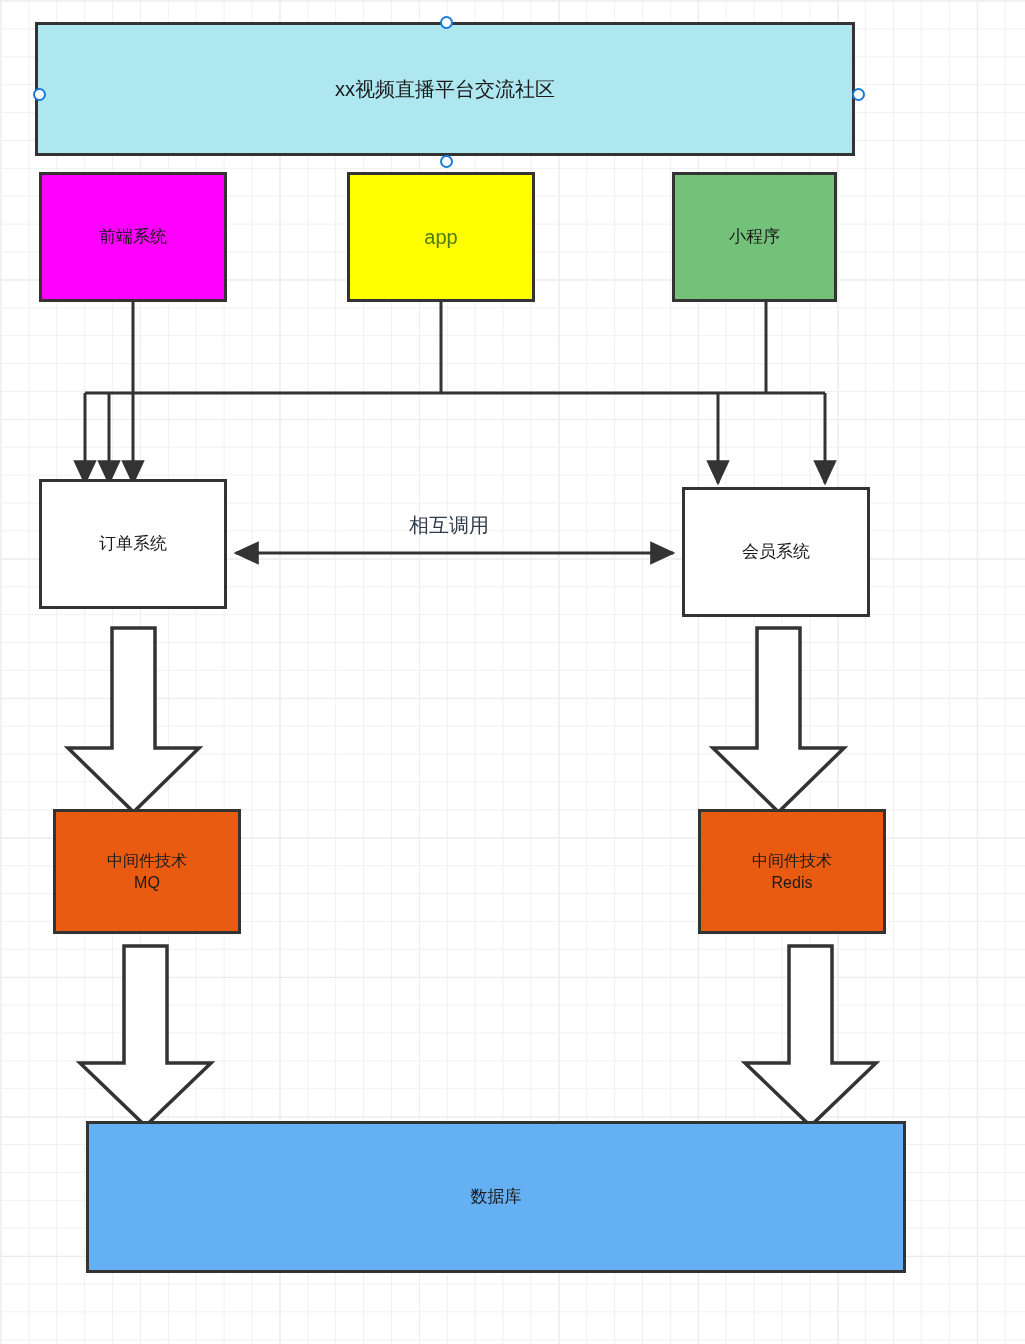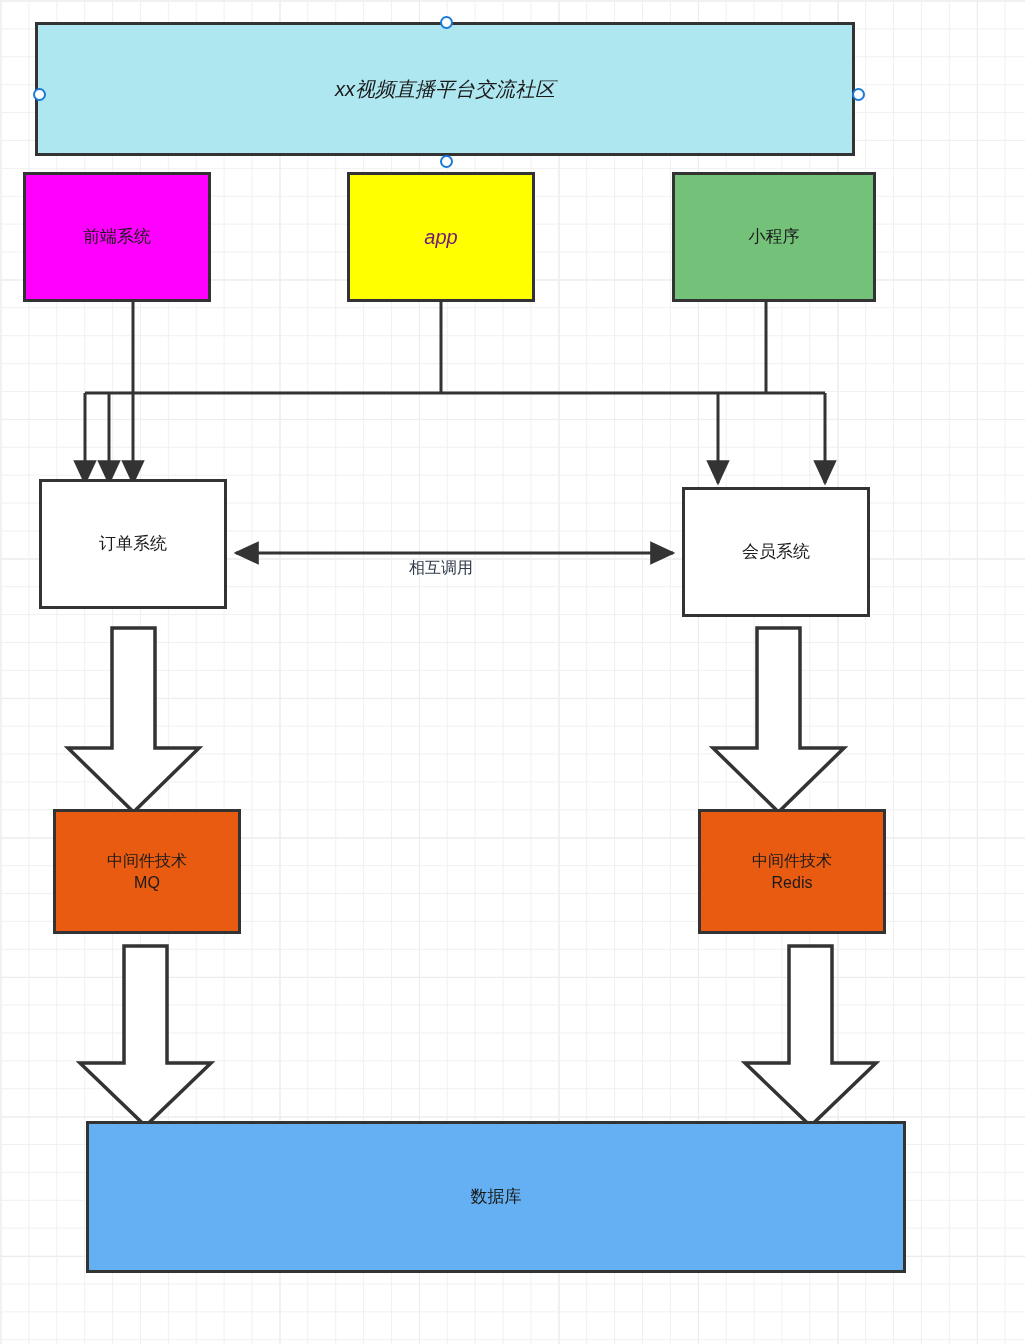--- a/index.html
+++ b/index.html
@@ -103,31 +103,31 @@
     </g>
 
     <g stroke="#333333" stroke-width="3.5" fill="#ffffff" stroke-linejoin="miter">
       <path d="M112,628 L155,628 L155,748 L199,748 L133.5,812 L68,748 L112,748 Z"></path>
       <path d="M757,628 L800,628 L800,748 L844,748 L778.5,812 L713,748 L757,748 Z"></path>
       <path d="M124,946 L167,946 L167,1063 L211,1063 L145.5,1126 L80,1063 L124,1063 Z"></path>
       <path d="M789,946 L832,946 L832,1063 L876,1063 L810.5,1126 L745,1063 L789,1063 Z"></path>
     </g>
   </svg>
 
-  <div class="node" id="n-title" style="left: 35px; top: 22px; width: 820px; height: 134px; background: rgb(174, 231, 240); border-color: rgb(51, 51, 51); color: rgb(26, 26, 26); font-size: 20px; font-style: italic;">
+  <div class="node" id="n-title" style="left: 35px; top: 22px; width: 820px; height: 134px; background: rgb(174, 231, 240); border-color: rgb(51, 51, 51); color: rgb(26, 26, 26); font-size: 20px;">
     <span class="node-label">xx视频直播平台交流社区</span>
   </div>
 
-  <div class="node" id="n-client-0" style="left: 23px; top: 172px; width: 188px; height: 130px; background: rgb(255, 0, 255); border-color: rgb(51, 51, 51); color: rgb(26, 26, 26); font-size: 17px;">
+  <div class="node" id="n-client-0" style="left: 39px; top: 172px; width: 188px; height: 130px; background: rgb(255, 0, 255); border-color: rgb(51, 51, 51); color: rgb(26, 26, 26); font-size: 17px;">
     <span class="node-label">前端系统</span>
   </div>
-  <div class="node" id="n-client-1" style="left: 347px; top: 172px; width: 188px; height: 130px; background: rgb(255, 255, 0); border-color: rgb(51, 51, 51); color: #701a75; font-size: 20px; font-style: italic;">
+  <div class="node" id="n-client-1" style="left: 347px; top: 172px; width: 188px; height: 130px; background: rgb(255, 255, 0); border-color: rgb(51, 51, 51); color: #4d7c0f; font-size: 20px;">
     <span class="node-label">app</span>
   </div>
-  <div class="node" id="n-client-2" style="left: 672px; top: 172px; width: 204px; height: 130px; background: rgb(116, 194, 122); border-color: rgb(51, 51, 51); color: rgb(26, 26, 26); font-size: 17px;">
+  <div class="node" id="n-client-2" style="left: 672px; top: 172px; width: 165px; height: 130px; background: rgb(116, 194, 122); border-color: rgb(51, 51, 51); color: rgb(26, 26, 26); font-size: 17px;">
     <span class="node-label">小程序</span>
   </div>
 
   <div class="node" id="n-service-0" style="left: 39px; top: 479px; width: 188px; height: 130px; background: rgb(255, 255, 255); border-color: rgb(51, 51, 51); color: rgb(26, 26, 26); font-size: 17px;">
     <span class="node-label">订单系统</span>
   </div>
   <div class="node" id="n-service-1" style="left: 682px; top: 487px; width: 188px; height: 130px; background: rgb(255, 255, 255); border-color: rgb(51, 51, 51); color: rgb(26, 26, 26); font-size: 17px;">
     <span class="node-label">会员系统</span>
   </div>
 
@@ -137,20 +137,20 @@
   </div>
   <div class="node" id="n-mw-1" style="left: 698px; top: 809px; width: 188px; height: 125px; background: rgb(232, 91, 16); border-color: rgb(51, 51, 51); color: rgb(26, 26, 26); font-size: 16px;">
     <span class="node-label">中间件技术
 Redis</span>
   </div>
 
   <div class="node" id="n-db" style="left: 86px; top: 1121px; width: 820px; height: 152px; background: rgb(100, 176, 242); border-color: rgb(51, 51, 51); color: rgb(26, 26, 26); font-size: 17px;">
     <span class="node-label">数据库</span>
   </div>
 
-  <div class="edge-label" id="edge-lbl" style="left: 409px; top: 558px; color: rgb(47, 59, 74); font-size: 16px;">相互调用</div>
+  <div class="edge-label" id="edge-lbl" style="left: 409px; top: 512px; color: rgb(47, 59, 74); font-size: 20px;">相互调用</div>
 
   <div class="handle" id="h-0" style="left: 440px; top: 16px;"></div>
   <div class="handle" id="h-1" style="left: 33px; top: 88px;"></div>
   <div class="handle" id="h-2" style="left: 852px; top: 88px;"></div>
   <div class="handle" id="h-3" style="left: 440px; top: 155px;"></div>
 
 </div>
 
 </body></html>

